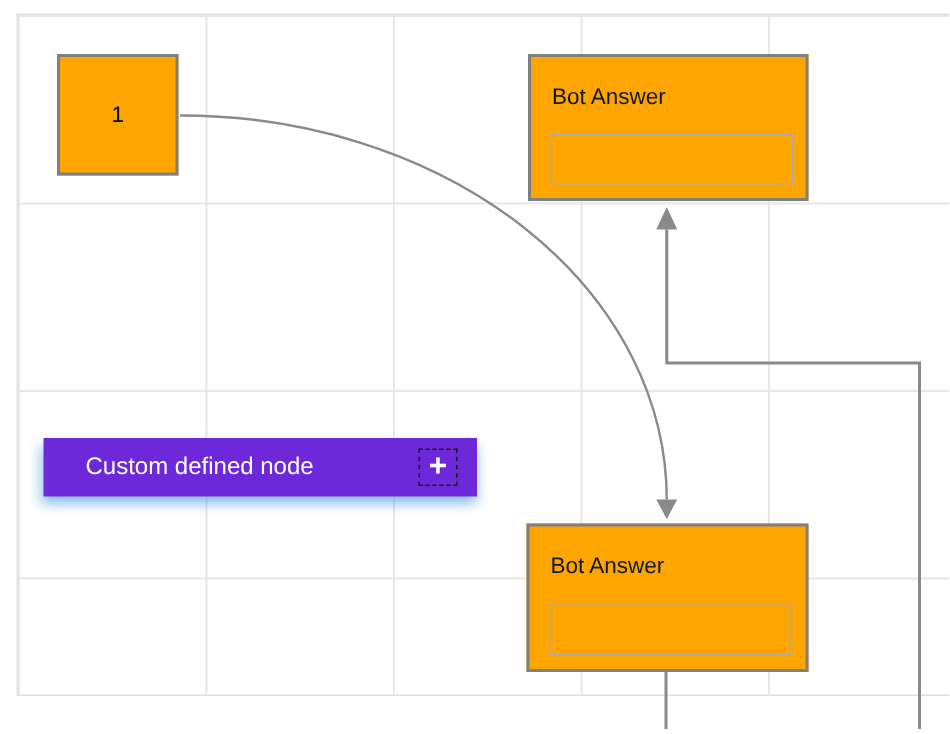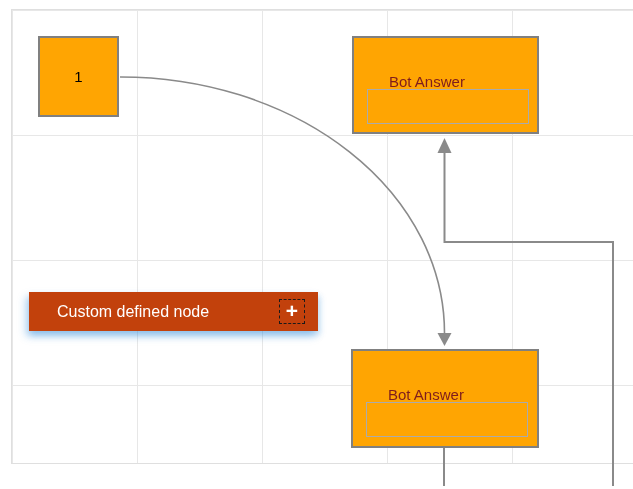--- a/index.html
+++ b/index.html
@@ -51,43 +51,42 @@
     width: 81px; height: 81px;
     display: flex;
     align-items: center;
     justify-content: center;
     font-size: 15px;
   }
   .node-bot-top    { left: 352px; top: 36px;  width: 187px; height: 98px; }
   .node-bot-bottom { left: 351px; top: 349px; width: 188px; height: 99px; }
   .bot-title {
     position: absolute;
-    left: 14px; top: 35px;
+    left: 14px; top: 18px;
     font-size: 15px;
-    color: #7f1d1d;
-    margin-left: 21px;
+    color: #0f172a;
   }
   .bot-field {
     position: absolute;
     left: 13px; top: 51px;
     width: 162px; height: 35px;
     box-sizing: border-box;
     border: 1px solid #ABABAB;
     background: transparent;
     font-size: 13px;
     color: #000;
   }
 
   
   .node-blue {
     position: absolute;
     left: 29px; top: 292px;
     width: 289px; height: 39px;
     box-sizing: border-box;
-    background: #c2410c;
+    background: #6d28d9;
     color: #ffffff;
     display: flex;
     align-items: center;
     padding-left: 28px;
     font-size: 16px;
     box-shadow: -3px 5px 8px rgba(43,136,217,0.38), 2px 4px 6px rgba(43,136,217,0.25);
   }
   .add-btn {
     position: absolute;
     left: 250px; top: 7px;

